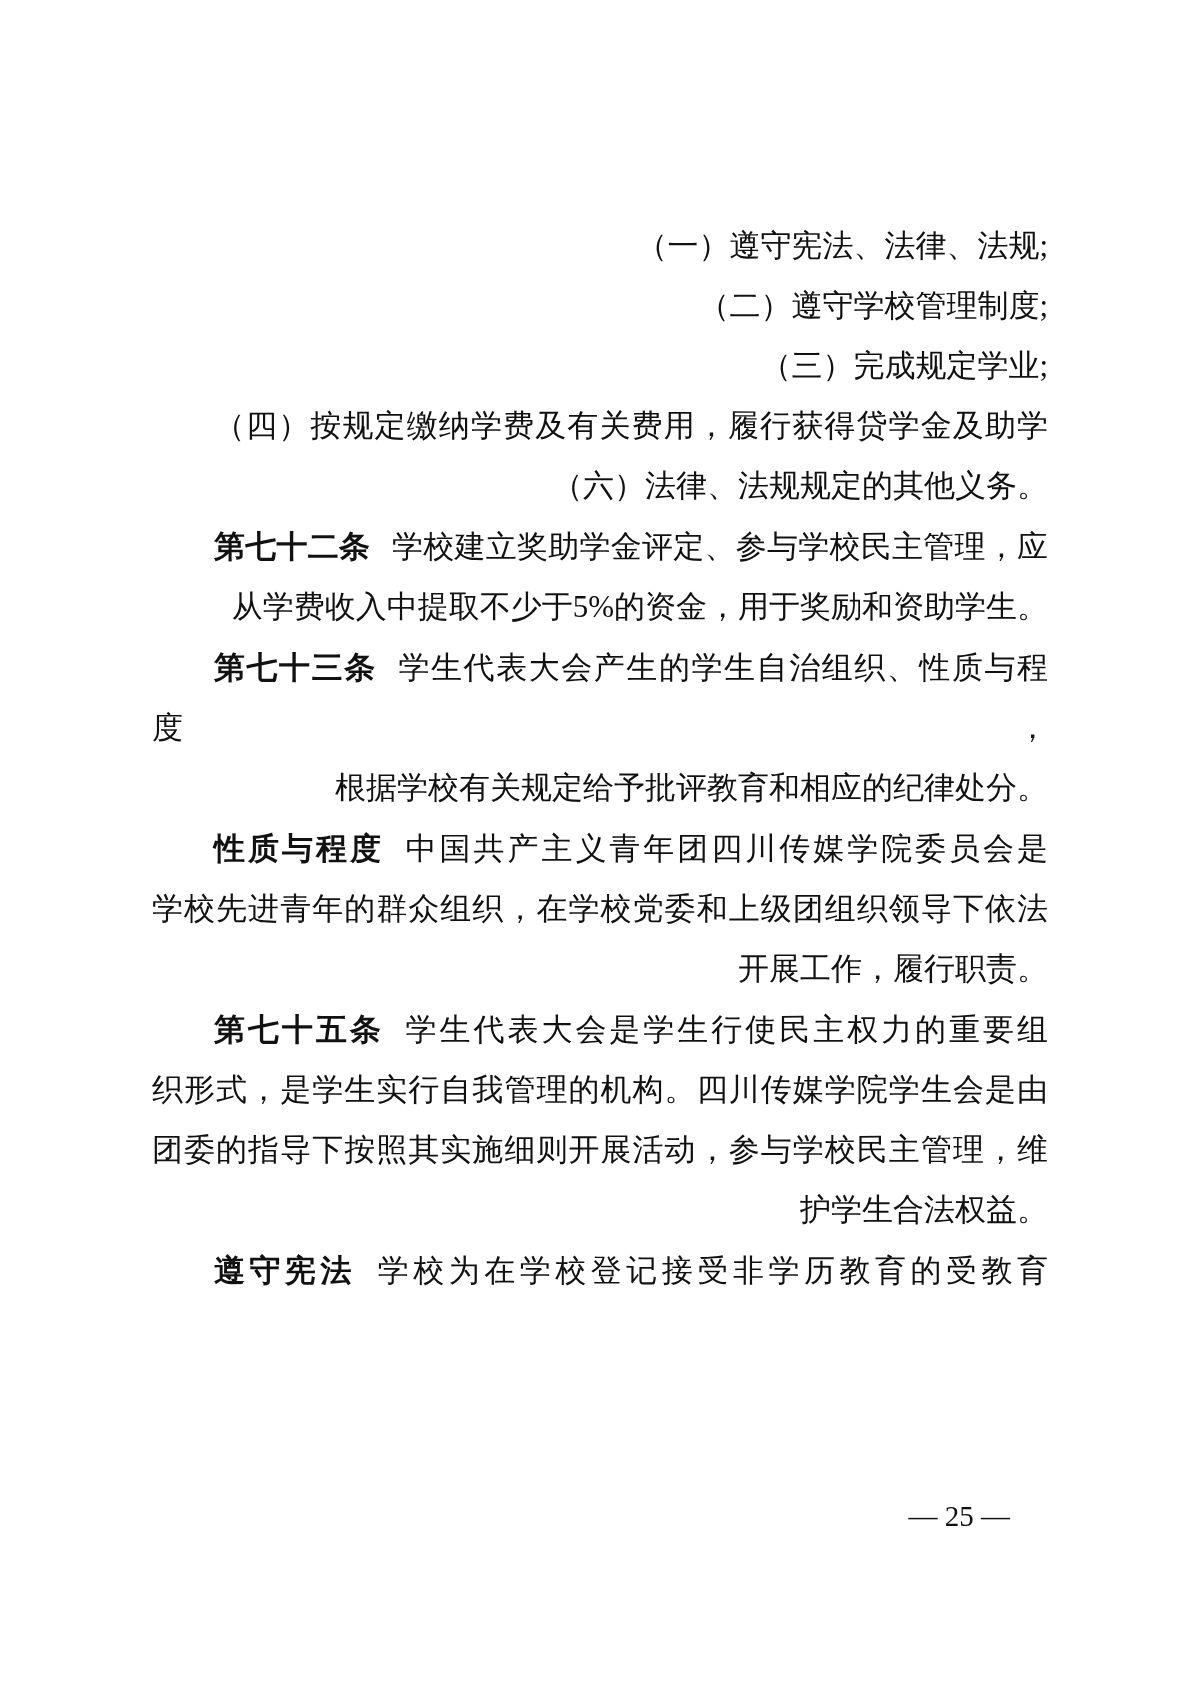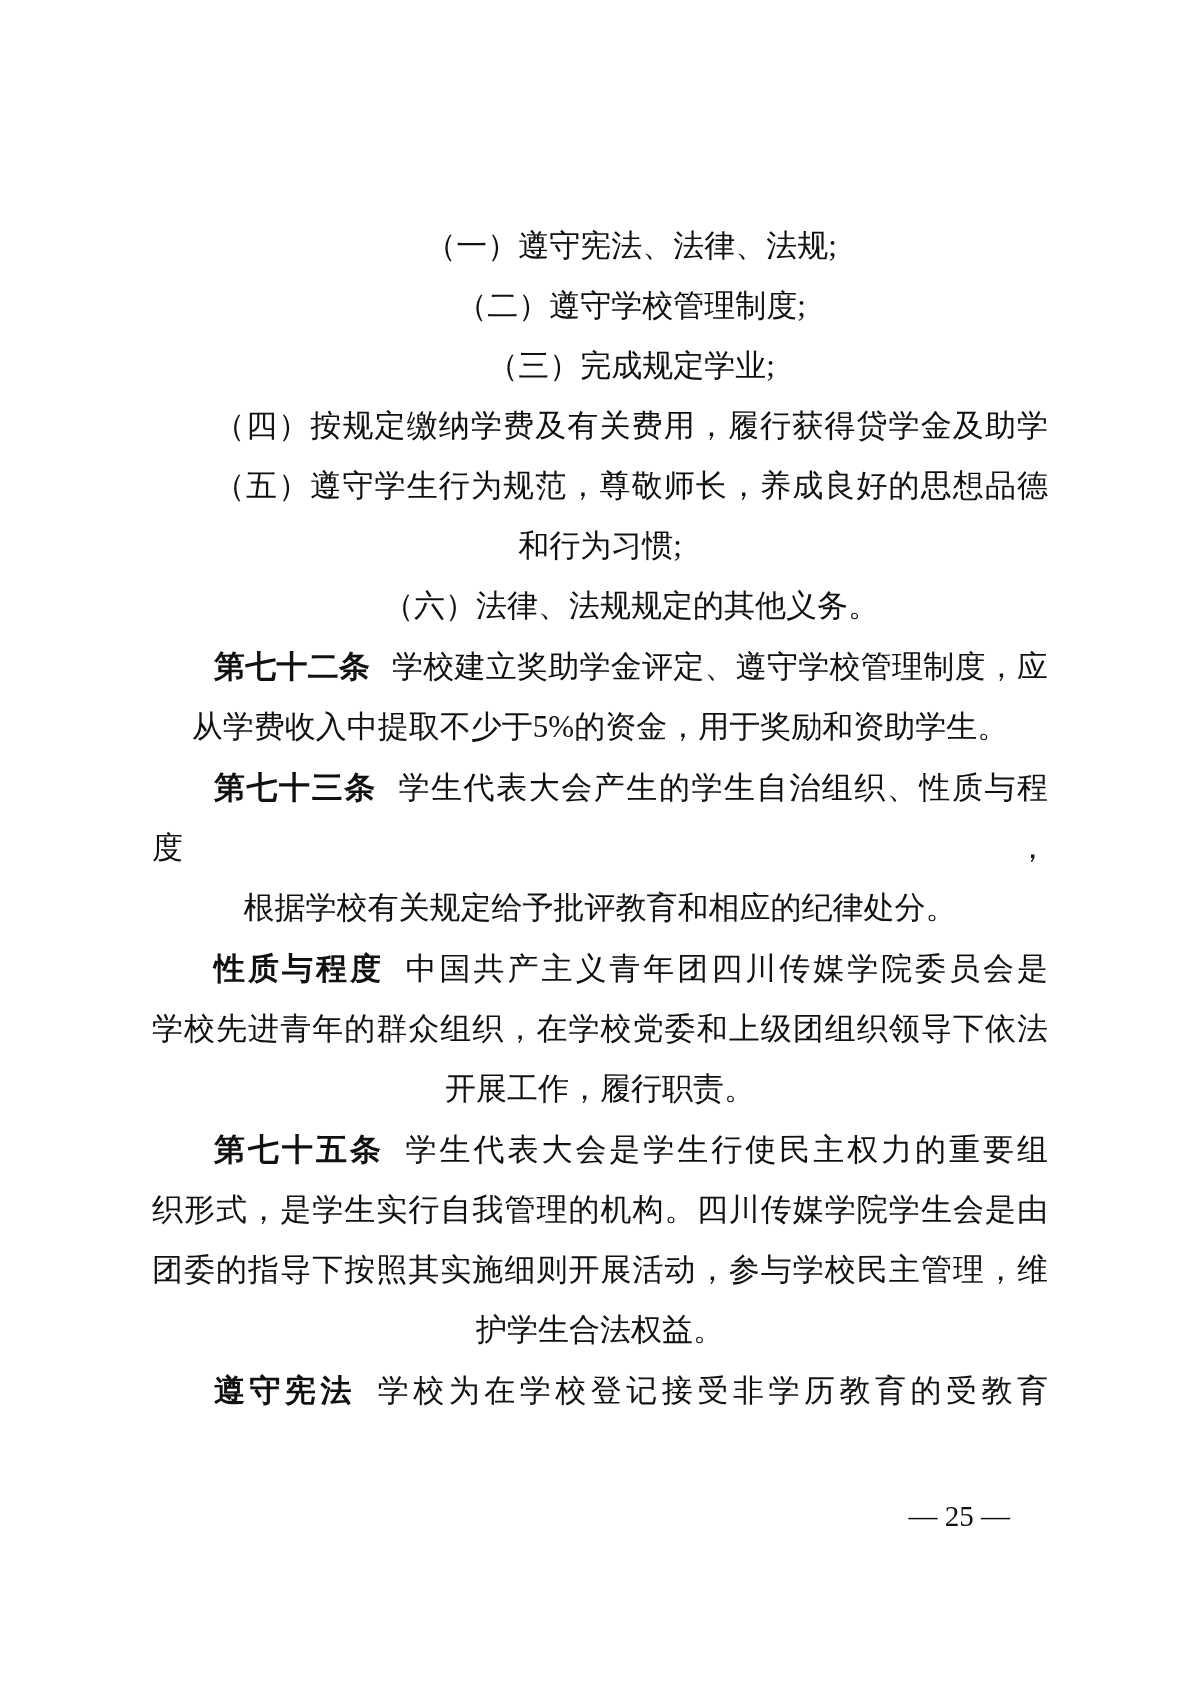--- a/index.html
+++ b/index.html
@@ -23,21 +23,21 @@
     width: 896px;
     font-size: 31px;
     line-height: 60px;
     letter-spacing: 0;
   }
   .paragraph {
     margin: 0;
     padding: 0;
   }
   .line {
-    text-align: center;
+    text-align: right;
     white-space: normal;
   }
   .line.first {
     text-indent: 2em;
   }
   .line.fill {
     text-align: justify;
     text-align-last: justify;
   }
   .head {
@@ -70,31 +70,27 @@
     </div>
 
     <div class="paragraph">
       <div class="line first">（三）完成规定学业;</div>
     </div>
 
     <div class="paragraph">
       <div class="line first fill">（四）按规定缴纳学费及有关费用，履行获得贷学金及助学</div>
     </div>
 
-    <div class="paragraph">
-      <div class="line first fill">（五）遵守学生行为规范，尊敬师长，养成良好的思想品德</div>
-      <div class="line">和行为习惯;</div>
-    </div>
 
     <div class="paragraph">
       <div class="line first">（六）法律、法规规定的其他义务。</div>
     </div>
 
     <div class="paragraph">
-      <div class="line first fill"><span class="head">第七十二条</span><span>学校建立奖助学金评定、遵守学校管理制度，应</span></div>
+      <div class="line first fill"><span class="head">第七十二条</span><span>学校建立奖助学金评定、参与学校民主管理，应</span></div>
       <div class="line">从学费收入中提取不少于5%的资金，用于奖励和资助学生。</div>
     </div>
 
     <div class="paragraph">
       <div class="line first fill"><span class="head">第七十三条</span><span>学生代表大会产生的学生自治组织、性质与程度，</span></div>
       <div class="line">根据学校有关规定给予批评教育和相应的纪律处分。</div>
     </div>
 
     <div class="paragraph">
       <div class="line first fill"><span class="head">性质与程度</span><span>中国共产主义青年团四川传媒学院委员会是</span></div>

